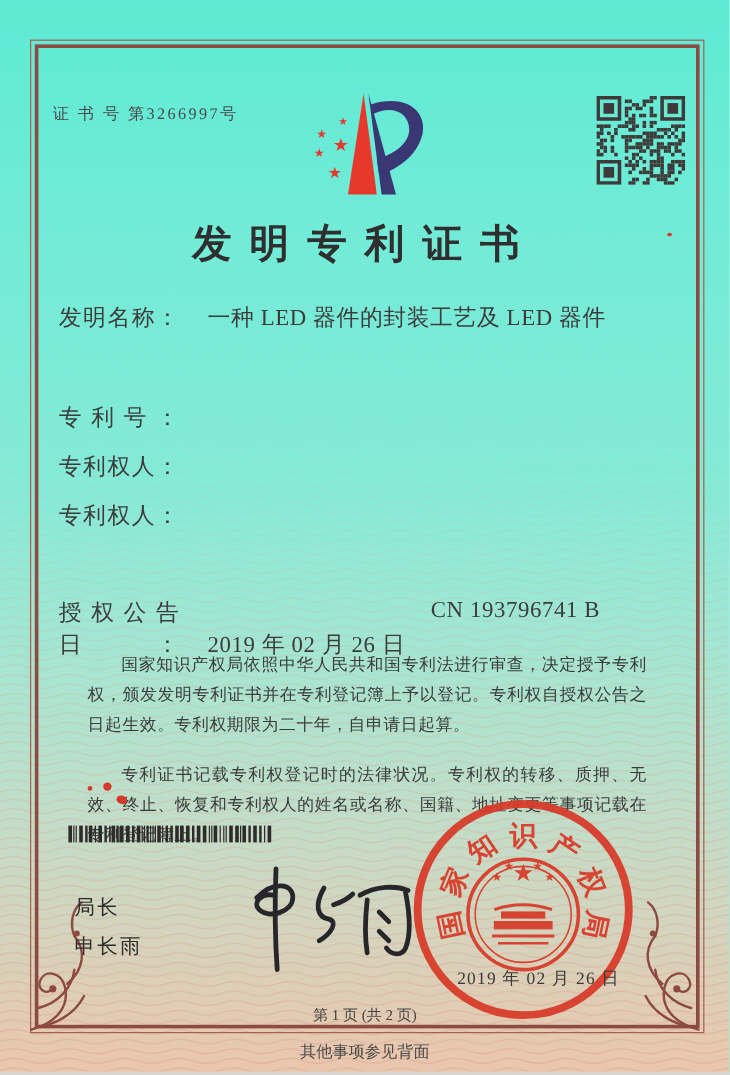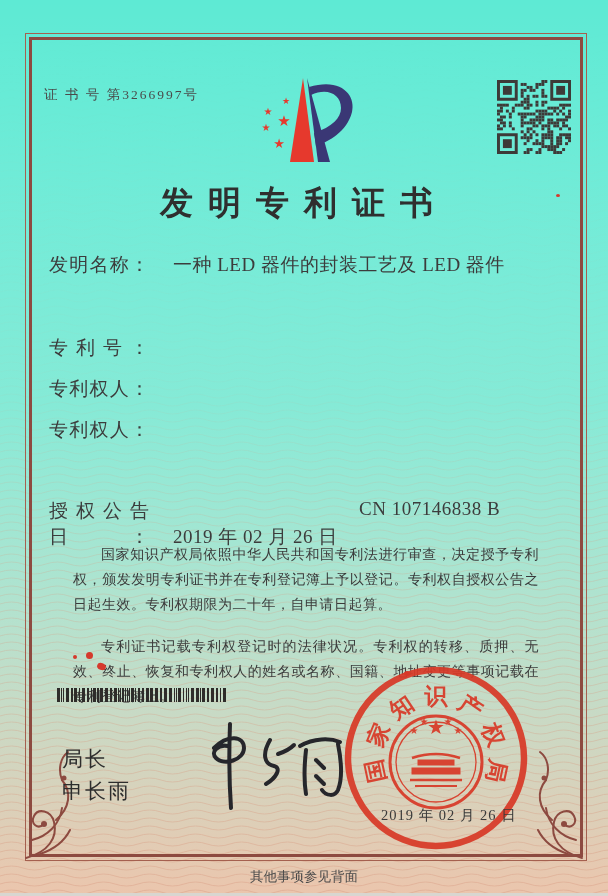--- a/index.html
+++ b/index.html
@@ -17,21 +17,21 @@
   .frow{left:49px;font-size:19px;color:#3c3c3c;display:flex;align-items:flex-end;}
   .lab{display:inline-block;width:100px;text-align:justify;text-align-last:justify;
        flex:0 0 100px;letter-spacing:0;}
   .val{margin-left:24px;letter-spacing:0.5px;}
   .val.addr{width:376px;line-height:1.55;}
   .grant-right{position:absolute;left:286px;top:0;display:flex;}
   .paras{left:56px;top:526px;width:500px;font-size:14px;line-height:1.78;
        color:#3b3b3b;text-align:justify;}
   .paras p{margin:17px;text-indent:2em;letter-spacing:0.5px;}
   .director{left:62px;font-family:"Liberation Sans","DejaVu Sans",sans-serif;
-       font-size:21px;letter-spacing:2px;color:#2d2d2d;z-index:4;}
+       font-size:17px;letter-spacing:2px;color:#2d2d2d;z-index:4;}
   .seal-date{left:381px;top:806px;font-size:14.5px;letter-spacing:1px;color:#3a3a3a;z-index:6;}
   .footer-page{left:0;right:0;top:838px;text-align:center;font-size:12.5px;color:#444;}
   .back-note{left:0;right:0;top:868px;text-align:center;font-size:13.5px;color:#4a4a4a;z-index:3;}
   .barcode{left:57px;top:688px;width:170px;height:14px;z-index:3;}
   .barcode span{position:absolute;top:0;height:100%;background:#2e2c2a;}
   .speck{position:absolute;border-radius:50%;background:#d5392c;z-index:3;}
   .scan-edge{position:absolute;left:0;right:0;bottom:0;height:3px;background:#d9d6d0;z-index:7;}
   svg text{user-select:none;}
 </style>
 </head>
@@ -331,21 +331,21 @@
   <div class="abs frow" style="top:376px">
     <span class="lab">专利权人：</span>
   </div>
   <div class="abs frow" style="top:417px">
     <span class="lab">专利权人：</span>
   </div>
   <div class="abs frow" style="top:498px;width:496px">
     <span class="lab">授权公告日：</span>
     <span class="val">2019 年 02 月 26 日</span>
     <span class="grant-right">
-      <span class="val">CN 107146838 B</span>
+      <span class="val">CN 193796741 B</span>
     </span>
   </div>
 
   <div class="abs paras">
     <p>国家知识产权局依照中华人民共和国专利法进行审查，决定授予专利权，颁发发明专利证书并在专利登记簿上予以登记。专利权自授权公告之日起生效。专利权期限为二十年，自申请日起算。</p>
     <p>专利证书记载专利权登记时的法律状况。专利权的转移、质押、无效、终止、恢复和专利权人的姓名或名称、国籍、地址变更等事项记载在专利登记簿上。</p>
   </div>
 
   <div class="speck" style="left:73px;top:655px;width:4px;height:4px"></div>
   <div class="speck" style="left:86px;top:652px;width:7px;height:7px"></div>
@@ -445,16 +445,17 @@
         <path d="M72,96 Q96,88 120,96" fill="none" stroke-width="2.5"></path>
         <rect x="78" y="98" width="36" height="5"></rect>
         <rect x="72" y="106" width="48" height="6"></rect>
         <path d="M70,118 H122" fill="none" stroke-width="2.5"></path>
         <path d="M75,124 H117" fill="none" stroke-width="2"></path>
       </g>
     </g>
   </svg>
   <div class="abs seal-date">2019 年 02 月 26 日</div>
 
+  <div class="abs footer-page">第 1 页 (共 2 页)</div>
   <div class="abs back-note">其他事项参见背面</div>
 
   <div class="scan-edge"></div>
 </div>
 
 </body></html>

